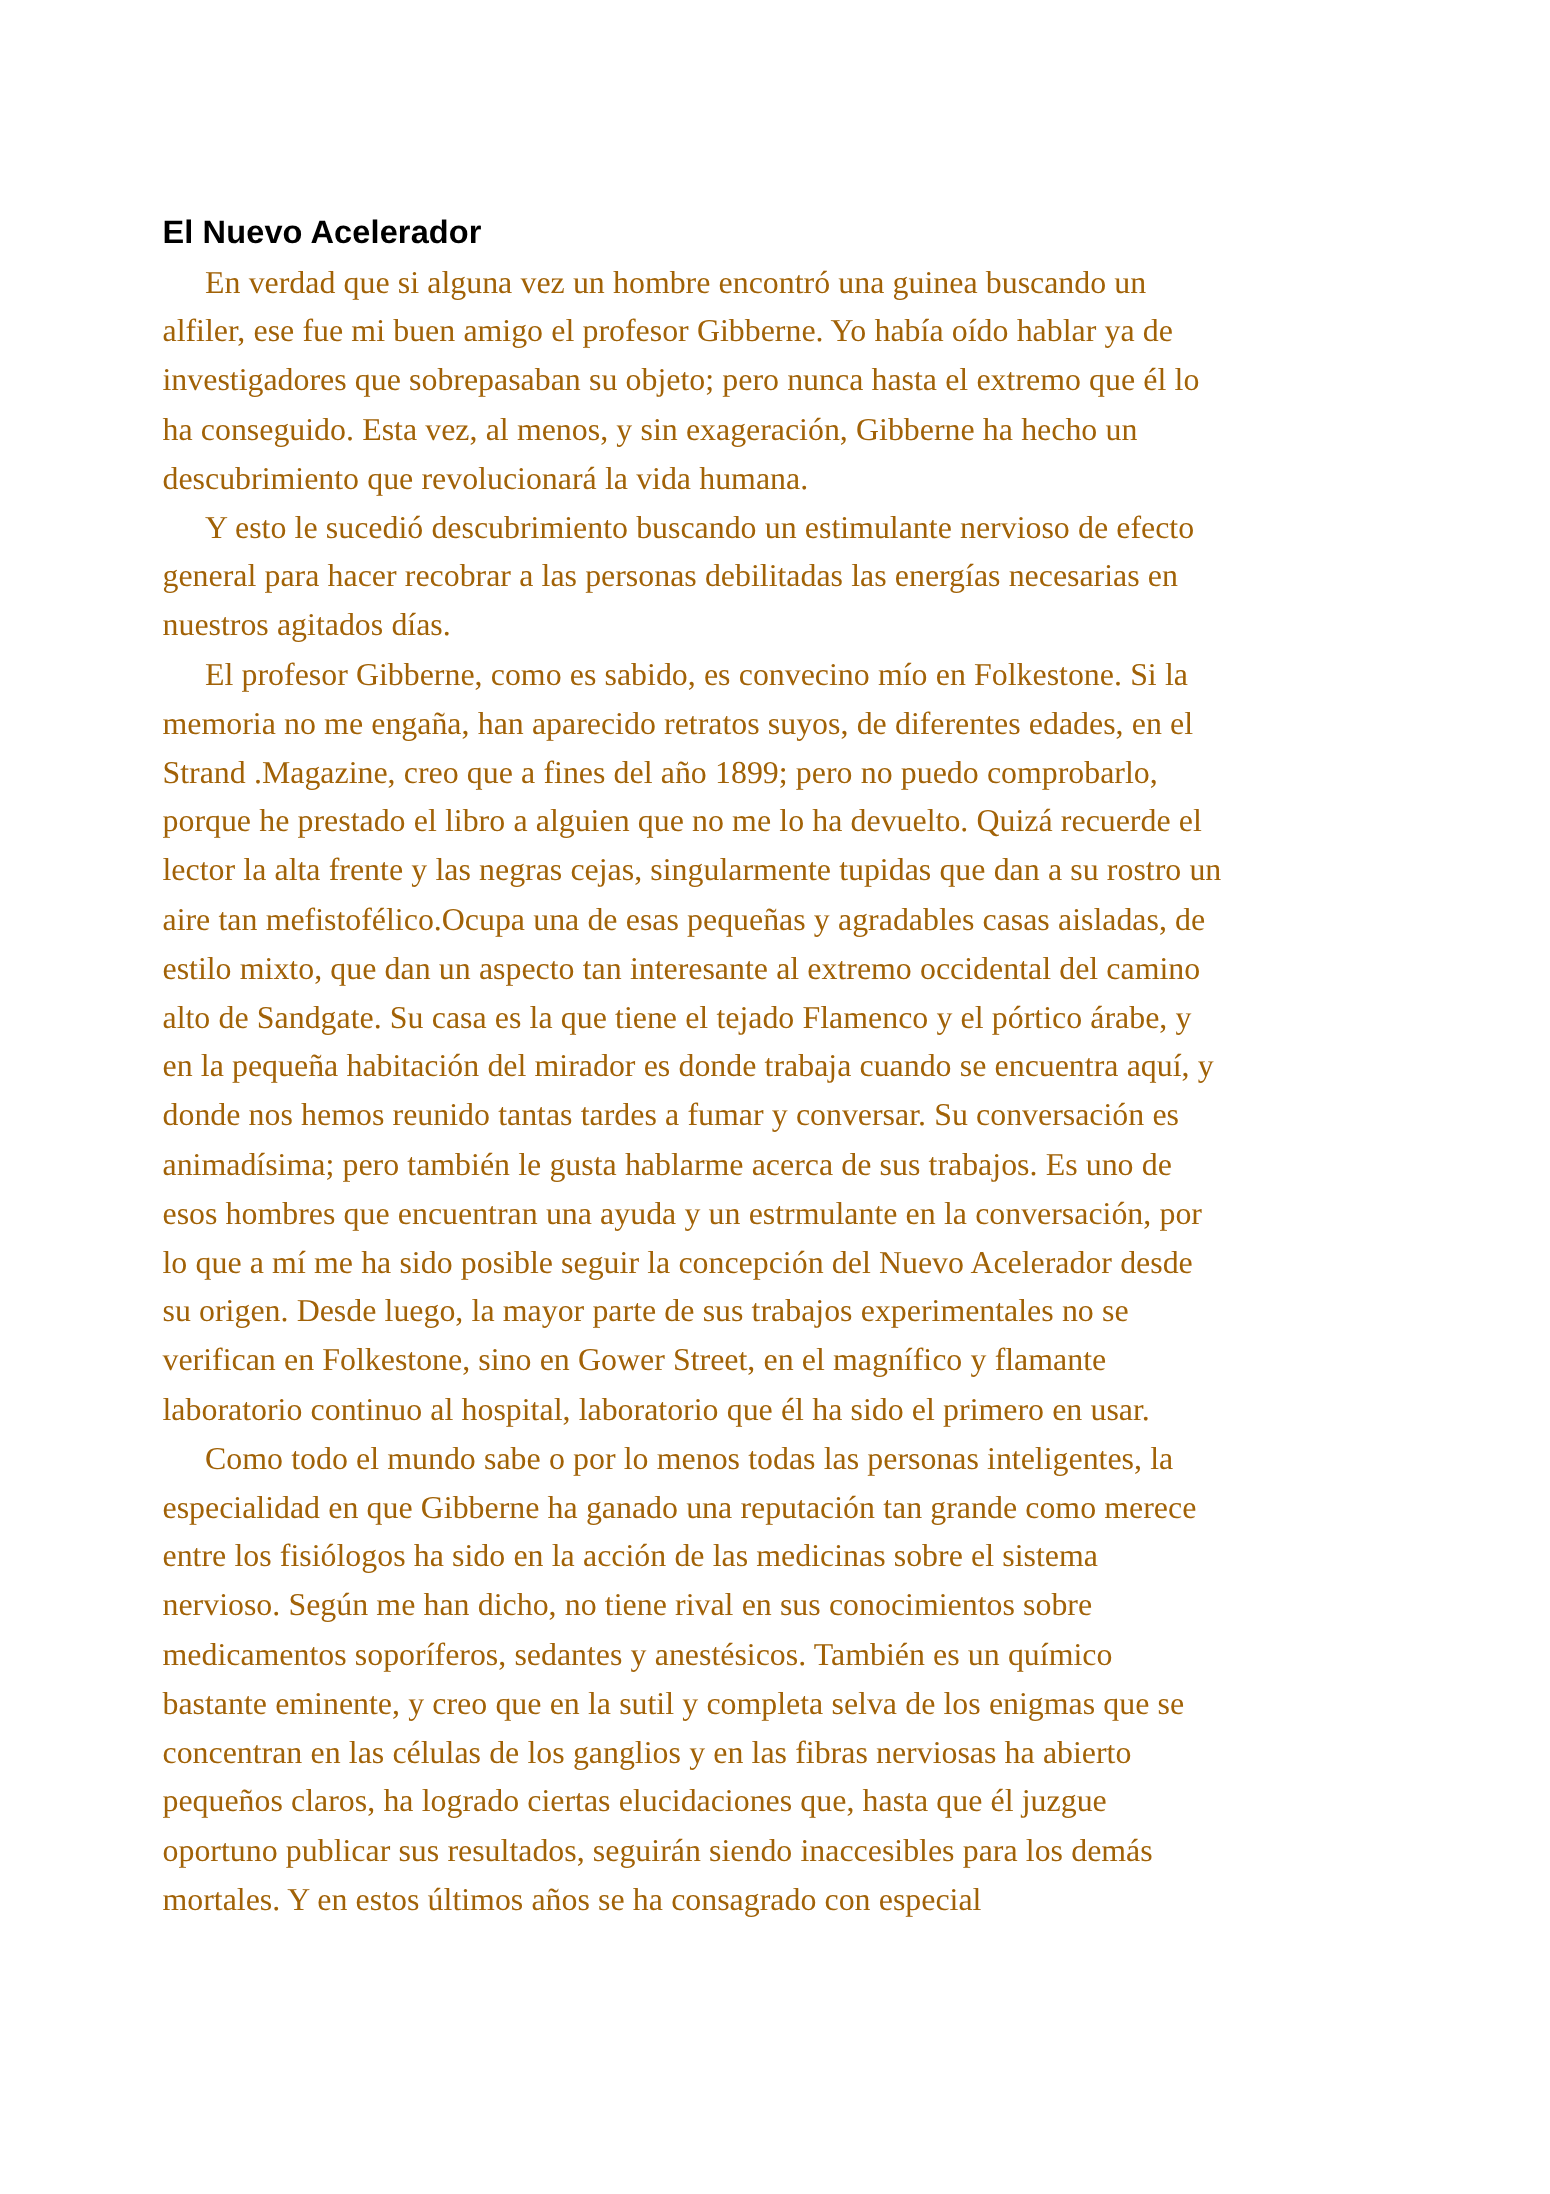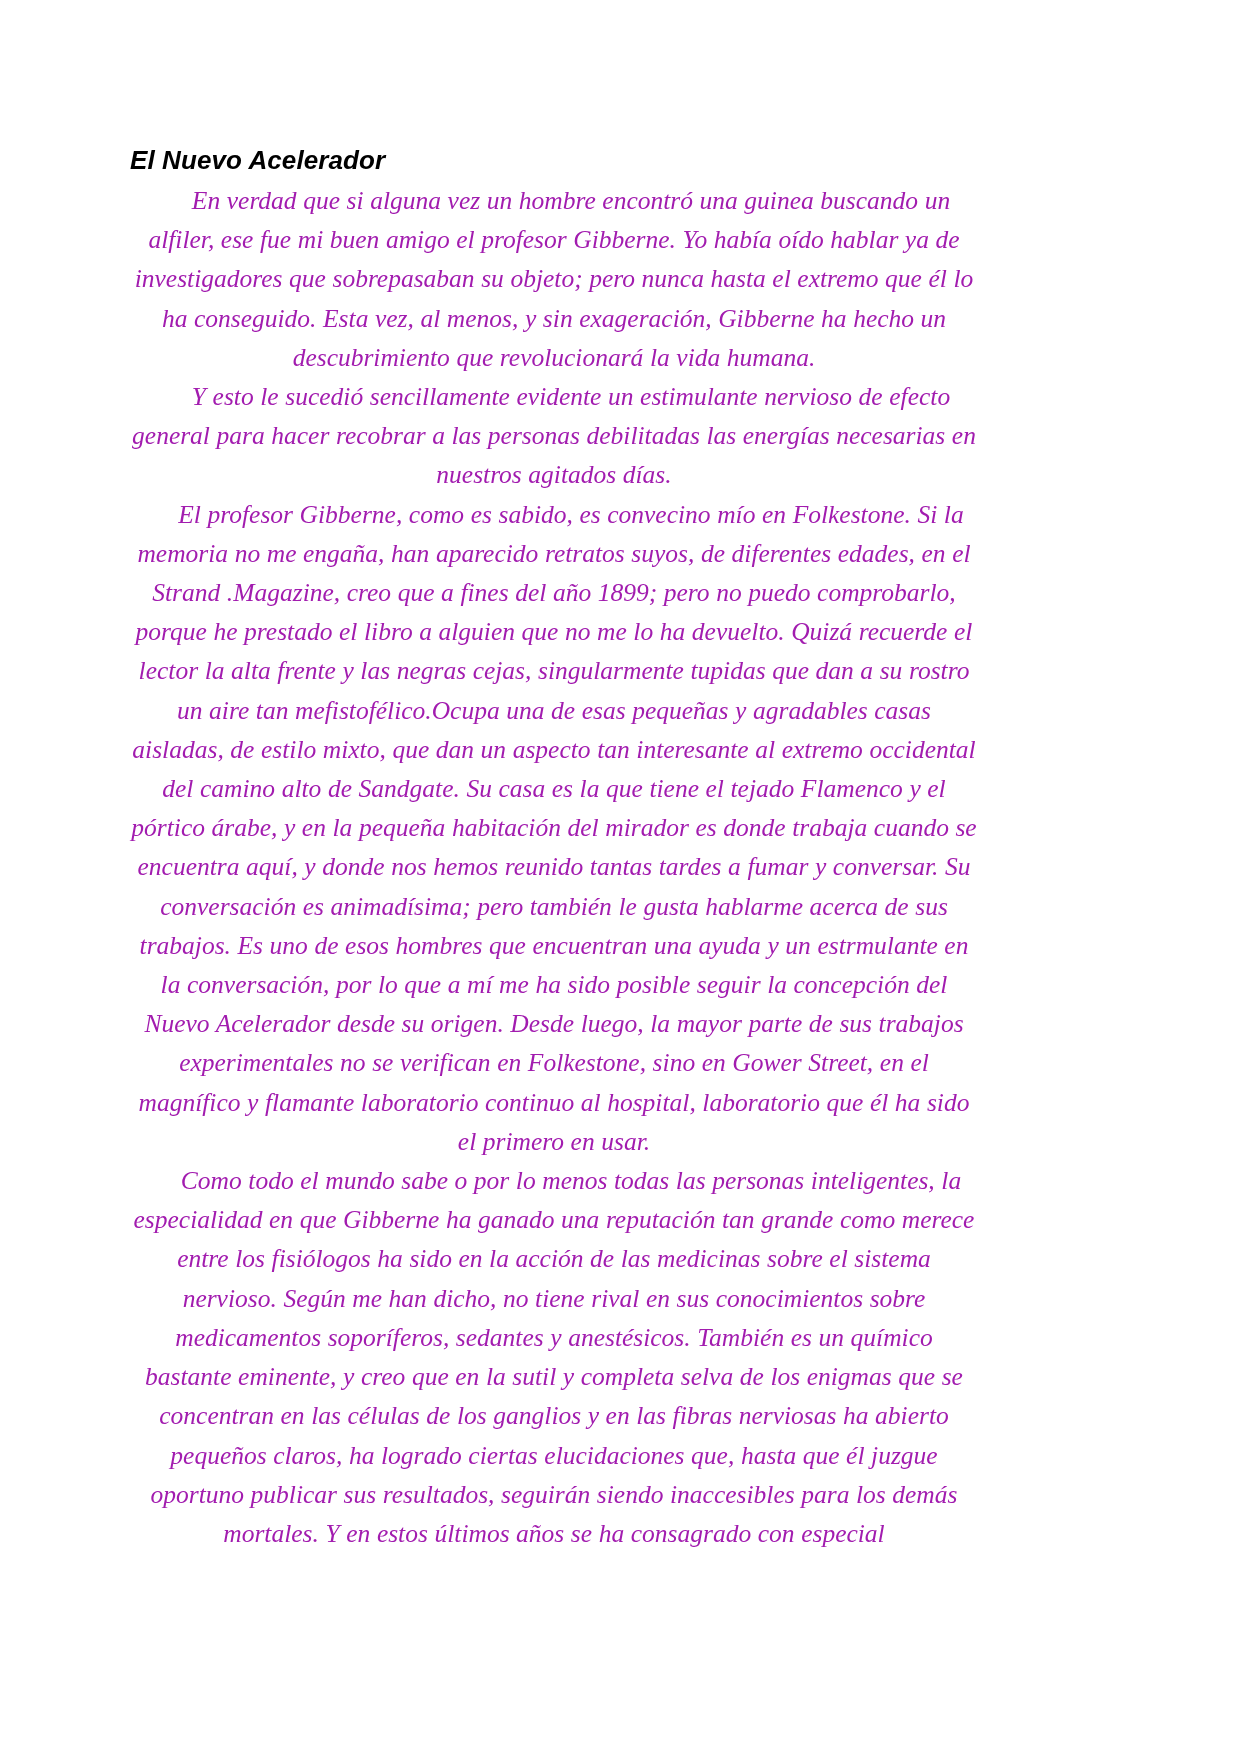--- a/index.html
+++ b/index.html
@@ -11,23 +11,22 @@
     position: relative;
     width: 1240px;
     height: 1755px;
     background: #ffffff;
     overflow: hidden;
     box-sizing: border-box;
   }
   .content {
     position: absolute;
     left: 130px;
-    top: 143px;
+    top: 168px;
     width: 848px;
-    font-style: italic;
   }
   .doc-title {
     font-family: "Liberation Sans", sans-serif;
     font-weight: bold;
     font-size: 26px;
     line-height: 34px;
     color: #000000;
     margin: 0 0 4px 0;
     letter-spacing: 0.1px;
   }
@@ -35,41 +34,41 @@
     font-family: "Liberation Serif", serif;
     font-size: 25px;
     line-height: 34px;
     color: #000000;
     margin: 0 0 26px 0;
   }
   .body-par {
     font-family: "Liberation Serif", serif;
     font-size: 25.5px;
     line-height: 39.2px;
-    color: #a21caf;
+    color: #a16207;
     margin: 0;
     text-indent: 34px;
-    text-align: center;
+    text-align: left;
     word-spacing: 0.2px;
     hyphens: none;
     -webkit-hyphens: none;
   }
 </style>
 </head>
 <body>
 
 <div class="page">
   <div class="content">
 
     <h1 class="doc-title">El Nuevo Acelerador</h1>
 
 
     <p class="body-par">En verdad que si alguna vez un hombre encontró una guinea buscando un alfiler, ese fue mi buen amigo el profesor Gibberne. Yo había oído hablar ya de investigadores que sobrepasaban su objeto; pero nunca hasta el extremo que él lo ha conseguido. Esta vez, al menos, y sin exageración, Gibberne ha hecho un descubrimiento que revolucionará la vida humana.</p>
 
-    <p class="body-par">Y esto le sucedió sencillamente evidente un estimulante nervioso de efecto general para hacer recobrar a las personas debilitadas las energías necesarias en nuestros agitados días.</p>
+    <p class="body-par">Y esto le sucedió descubrimiento buscando un estimulante nervioso de efecto general para hacer recobrar a las personas debilitadas las energías necesarias en nuestros agitados días.</p>
 
 
     <p class="body-par">El profesor Gibberne, como es sabido, es convecino mío en Folkestone. Si la memoria no me engaña, han aparecido retratos suyos, de diferentes edades, en el Strand .Magazine, creo que a fines del año 1899; pero no puedo comprobarlo, porque he prestado el libro a alguien que no me lo ha devuelto. Quizá recuerde el lector la alta frente y las negras cejas, singularmente tupidas que dan a su rostro un aire tan mefistofélico.Ocupa una de esas pequeñas y agradables casas aisladas, de estilo mixto, que dan un aspecto tan interesante al extremo occidental del camino alto de Sandgate. Su casa es la que tiene el tejado Flamenco y el pórtico árabe, y en la pequeña habitación del mirador es donde trabaja cuando se encuentra aquí, y donde nos hemos reunido tantas tardes a fumar y conversar. Su conversación es animadísima; pero también le gusta hablarme acerca de sus trabajos. Es uno de esos hombres que encuentran una ayuda y un estrmulante en la conversación, por lo que a mí me ha sido posible seguir la concepción del Nuevo Acelerador desde su origen. Desde luego, la mayor parte de sus trabajos experimentales no se verifican en Folkestone, sino en Gower Street, en el magnífico y flamante laboratorio continuo al hospital, laboratorio que él ha sido el primero en usar.</p>
 
     <p class="body-par">Como todo el mundo sabe o por lo menos todas las personas inteligentes, la especialidad en que Gibberne ha ganado una reputación tan grande como merece entre los fisiólogos ha sido en la acción de las medicinas sobre el sistema nervioso. Según me han dicho, no tiene rival en sus conocimientos sobre medicamentos soporíferos, sedantes y anestésicos. También es un químico bastante eminente, y creo que en la sutil y completa selva de los enigmas que se concentran en las células de los ganglios y en las fibras nerviosas ha abierto pequeños claros, ha logrado ciertas elucidaciones que, hasta que él juzgue oportuno publicar sus resultados, seguirán siendo inaccesibles para los demás mortales. Y en estos últimos años se ha consagrado con especial</p>
 
   </div>
 </div>
 
 </body></html>

